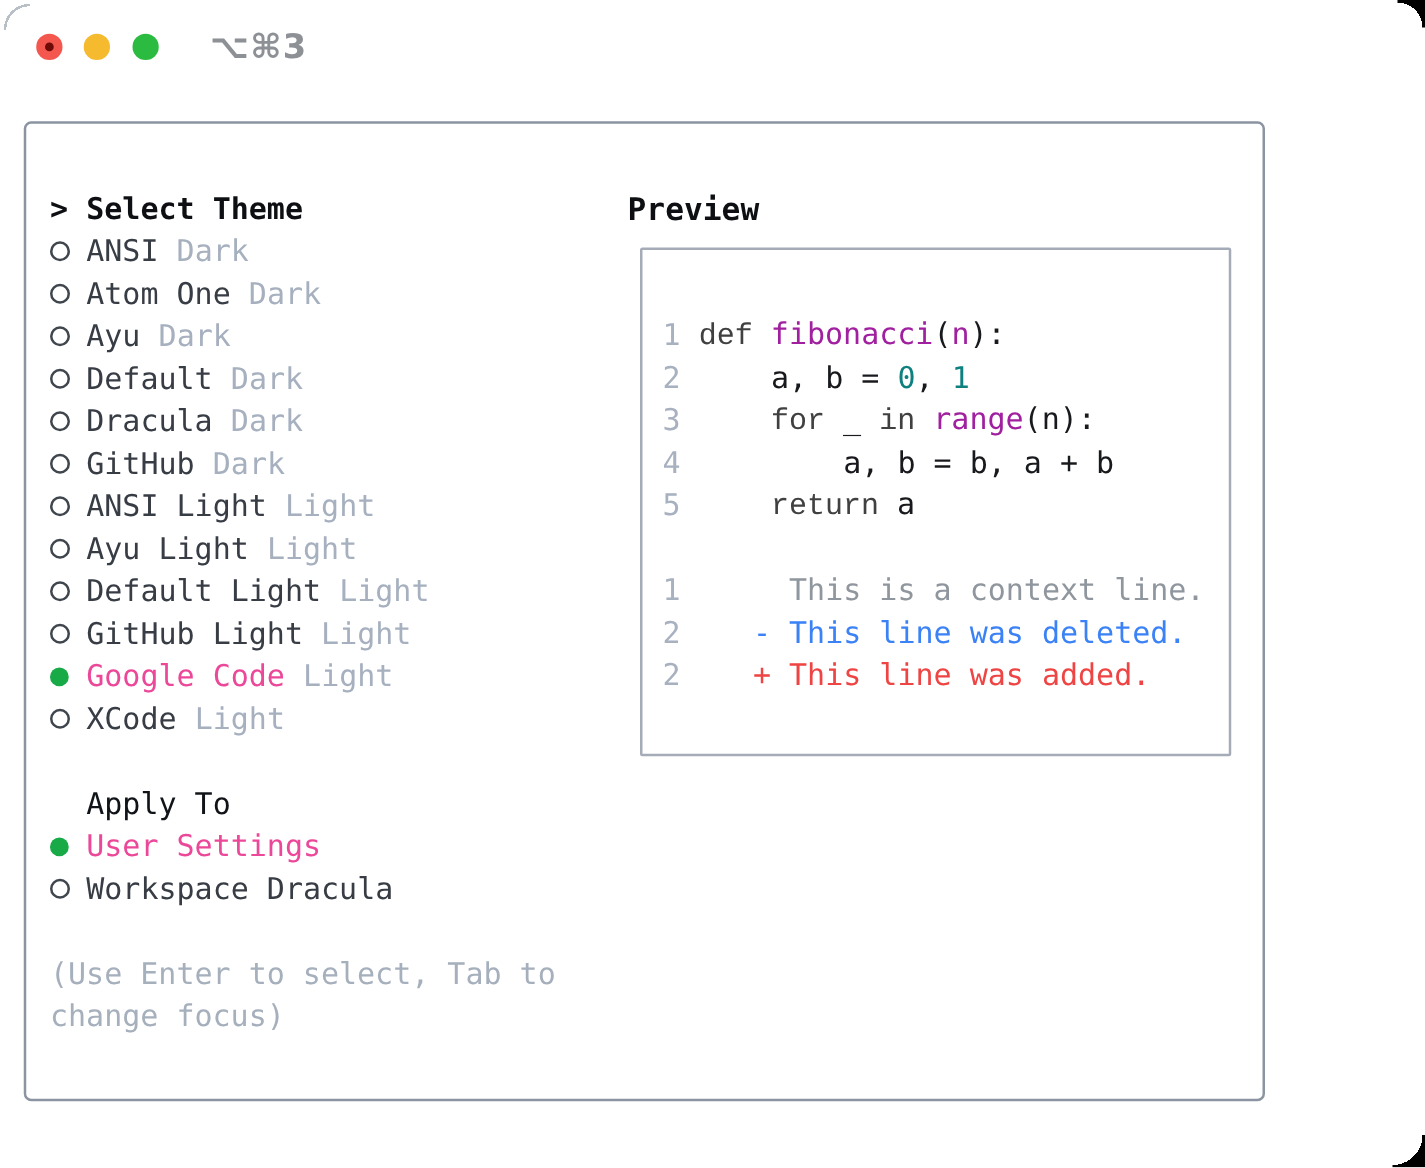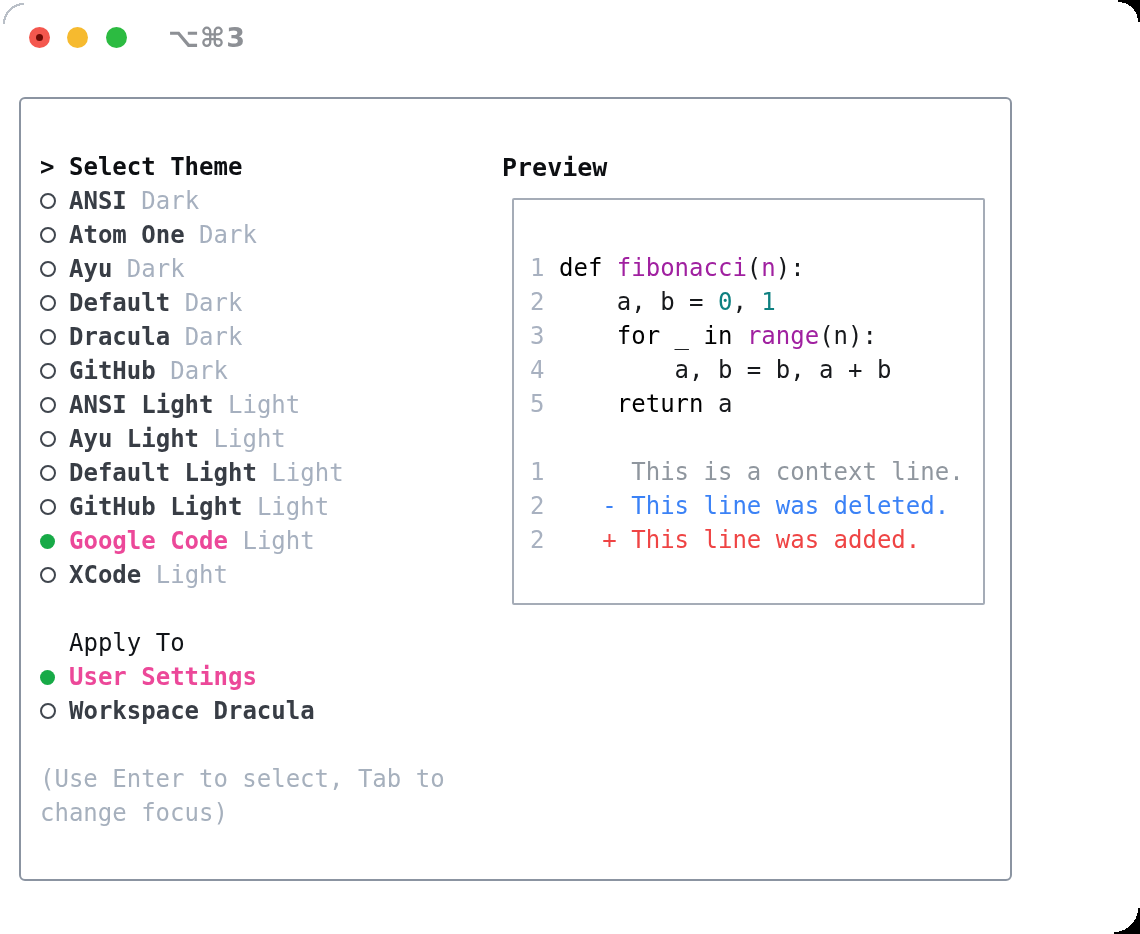--- a/index.html
+++ b/index.html
@@ -32,36 +32,36 @@
 
   
   .leftcol{position:absolute;left:19px;top:51px;font-size:24px;color:#383d45;}
   .row{height:34px;display:flex;align-items:center;white-space:pre;}
   .marker{width:29px;display:flex;align-items:center;flex:none;}
   .prompt{font-weight:bold;color:#0d0f12;}
   .hdr{font-weight:bold;color:#0d0f12;}
   .subhdr{color:#101317;}
   .ring{width:12px;height:12px;border:2px solid #40464e;border-radius:50%;box-sizing:content-box;}
   .ring.filled{width:15px;height:15px;border:none;background:#17aa47;}
-  .name{color:#383d45;font-weight:bold;}
+  .name{color:#383d45;}
   .row.selected .name{color:#ec4899;}
   .suffix{color:#a6b0bf;margin-left:14.5px;}
   .hint{color:#a6b0bd;}
 
   
   .pv-heading{position:absolute;left:481px;top:51px;height:34px;display:flex;align-items:center;
     font-size:25px;font-weight:bold;color:#0d0f12;}
   .pv-box{position:absolute;left:491px;top:99px;width:473px;height:407px;
     border:2px solid #a5acb7;border-radius:2px;box-sizing:border-box;
     padding:51px 0 0 16px;overflow:hidden;}
   .pline{height:34px;display:flex;align-items:center;font-size:24px;}
   .ln{width:14.5px;margin-right:14.5px;color:#a8b1c0;flex:none;white-space:pre;}
   .code{white-space:pre;}
   .tk-plain{color:#17191c;}
-  .tk-keyword{color:#000000;}
+  .tk-keyword{color:#404040;font-family:Liberation Mono, monospace;}
   .tk-function{color:#a020a0;}
   .tk-number{color:#0e8080;}
   .tk-diff-context{color:#8f969e;}
   .tk-diff-deleted{color:#3b82f6;}
   .tk-diff-added{color:#ef4444;}
 </style>
 </head>
 <body>
 
 <div class="window">

